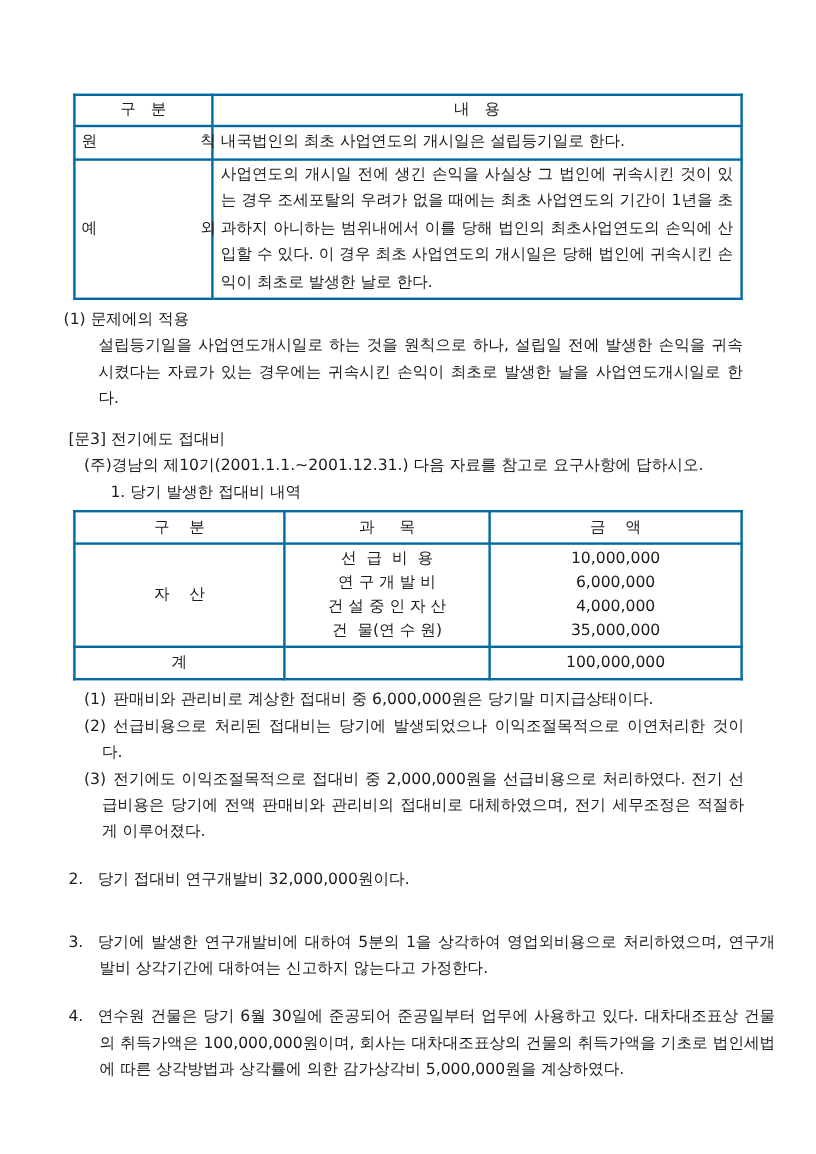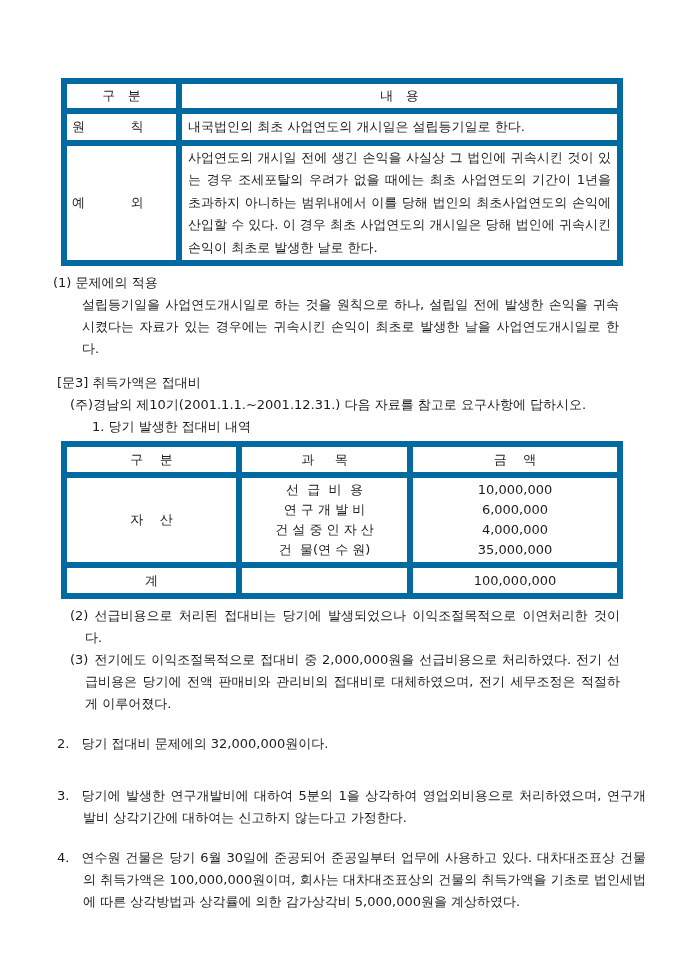--- a/index.html
+++ b/index.html
@@ -10,26 +10,26 @@
     font-size:13px;line-height:22px;
     overflow:hidden;
   }
   .page{
     width:680px;height:962px;
     box-sizing:border-box;
     padding:78px 57px 10px 53px;
     background:#ffffff;
   }
   table{border-collapse:collapse;table-layout:fixed;}
-  td,th{border:6px solid #0369a1;font-weight:normal;padding:0 5px;vertical-align:middle;}
+  td,th{border:2px solid #0369a1;font-weight:normal;padding:0 5px;vertical-align:middle;}
   .keep{white-space:pre;}
   
   .t1{width:556px;margin-left:8px;}
   .t1 th{height:24px;text-align:center;}
-  .t1 .lbl{}
+  .t1 .lbl{font-family:Liberation Mono, monospace;}
   .t1 .row-principle td{height:24px;}
   .t1 .content{text-align:justify;line-height:22.4px;padding:1px 6px;}
   
   .sec2{margin-top:6px;}
   .sec2-body{margin-left:29px;width:537px;text-align:justify;}
   .p3-title{margin-top:12px;margin-left:4px;}
   .p3-intro{margin-left:17px;}
   .p3-list1{margin-left:39px;}
   
   .t2{width:556px;margin-left:8px;margin-top:3px;text-align:center;}
@@ -74,21 +74,21 @@
         <td class="content">사업연도의 개시일 전에 생긴 손익을 사실상 그 법인에 귀속시킨 것이 있는 경우 조세포탈의 우려가 없을 때에는 최초 사업연도의 기간이 1년을 초과하지 아니하는 범위내에서 이를 당해 법인의 최초사업연도의 손익에 산입할 수 있다. 이 경우 최초 사업연도의 개시일은 당해 법인에 귀속시킨 손익이 최초로 발생한 날로 한다.</td>
       </tr>
     </tbody>
   </table>
 
   <div class="sec2">
     <div>(1) 문제에의 적용</div>
     <div class="sec2-body">설립등기일을 사업연도개시일로 하는 것을 원칙으로 하나, 설립일 전에 발생한 손익을 귀속시켰다는 자료가 있는 경우에는 귀속시킨 손익이 최초로 발생한 날을 사업연도개시일로 한다.</div>
   </div>
 
-  <div class="p3-title">[문3] 취득가액은 접대비</div>
+  <div class="p3-title">[문3] 전기에도 접대비</div>
   <div class="p3-intro">(주)경남의 제10기(2001.1.1.~2001.12.31.) 다음 자료를 참고로 요구사항에 답하시오.</div>
   <div class="p3-list1">1. 당기 발생한 접대비 내역</div>
 
   <table class="t2">
     <colgroup>
         <col style="width:175px">
         <col style="width:171px">
         <col style="width:210px">
       </colgroup>
     <thead>
@@ -117,29 +117,32 @@
       <tr>
         <td>계</td>
         <td></td>
         <td>100,000,000</td>
       </tr>
     </tbody>
   </table>
 
   <div class="notes">
     <div class="note">
+      <span class="marker">(1)</span><span>판매비와 관리비로 계상한 접대비 중 6,000,000원은 당기말 미지급상태이다.</span>
+    </div>
+    <div class="note">
       <span class="marker">(2)</span><span>선급비용으로 처리된 접대비는 당기에 발생되었으나 이익조절목적으로 이연처리한 것이다.</span>
     </div>
     <div class="note">
       <span class="marker">(3)</span><span>전기에도 이익조절목적으로 접대비 중 2,000,000원을 선급비용으로 처리하였다. 전기 선급비용은 당기에 전액 판매비와 관리비의 접대비로 대체하였으며, 전기 세무조정은 적절하게 이루어졌다.</span>
     </div>
   </div>
 
   <div class="item item2">
-    <span class="marker">2.</span><span>당기 접대비 문제에의 32,000,000원이다.</span>
+    <span class="marker">2.</span><span>당기 접대비 연구개발비 32,000,000원이다.</span>
   </div>
   <div class="item item3">
     <span class="marker">3.</span><span>당기에 발생한 연구개발비에 대하여 5분의 1을 상각하여 영업외비용으로 처리하였으며, 연구개발비 상각기간에 대하여는 신고하지 않는다고 가정한다.</span>
   </div>
   <div class="item item4">
     <span class="marker">4.</span><span>연수원 건물은 당기 6월 30일에 준공되어 준공일부터 업무에 사용하고 있다. 대차대조표상 건물의 취득가액은 100,000,000원이며, 회사는 대차대조표상의 건물의 취득가액을 기초로 법인세법에 따른 상각방법과 상각률에 의한 감가상각비 5,000,000원을 계상하였다.</span>
   </div>
 
 </div>
 

